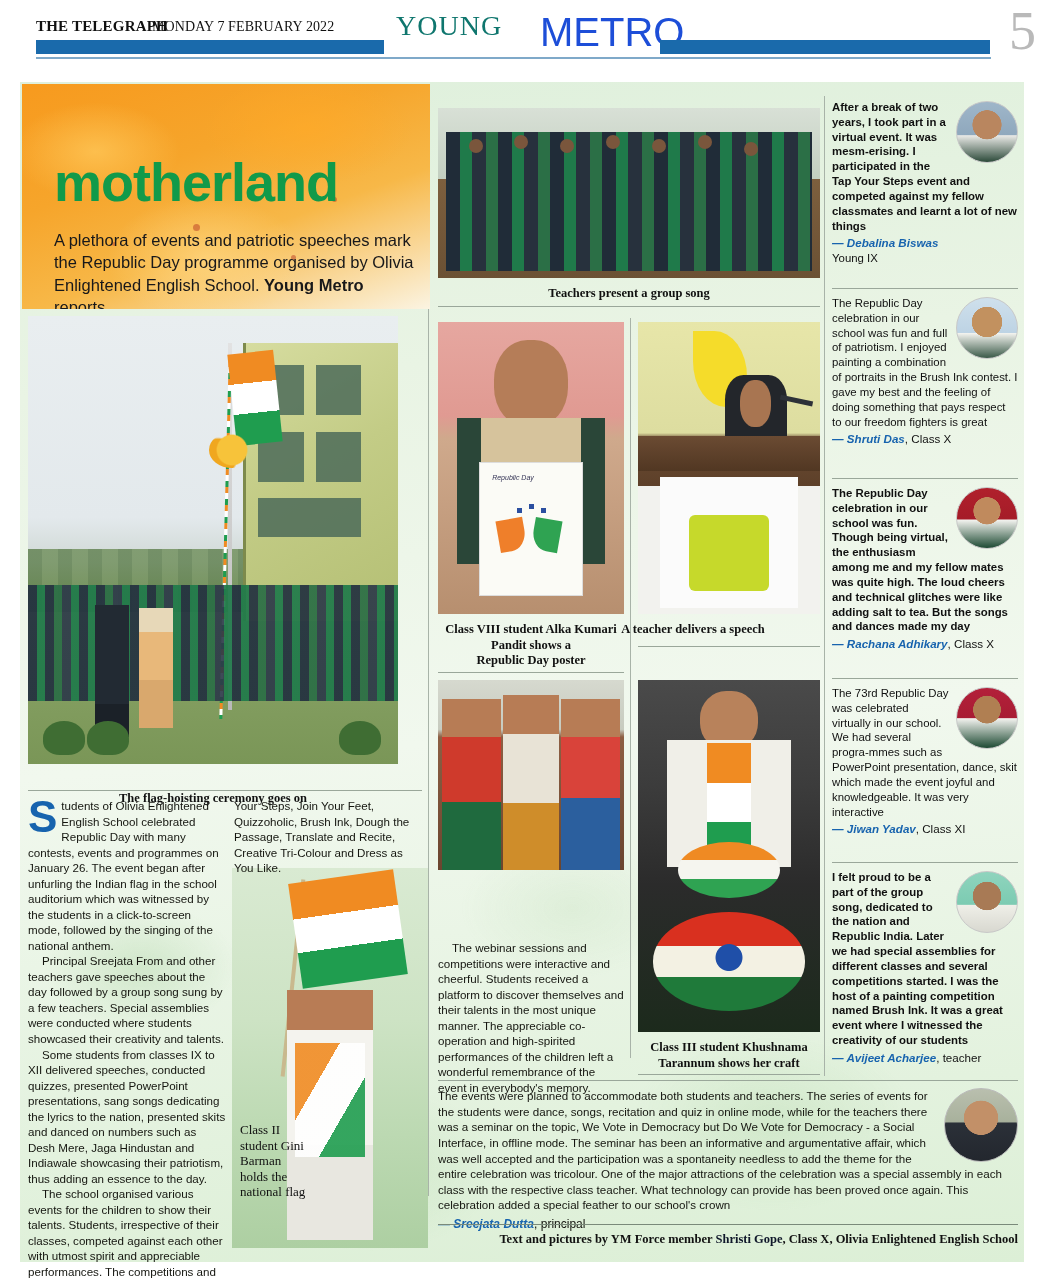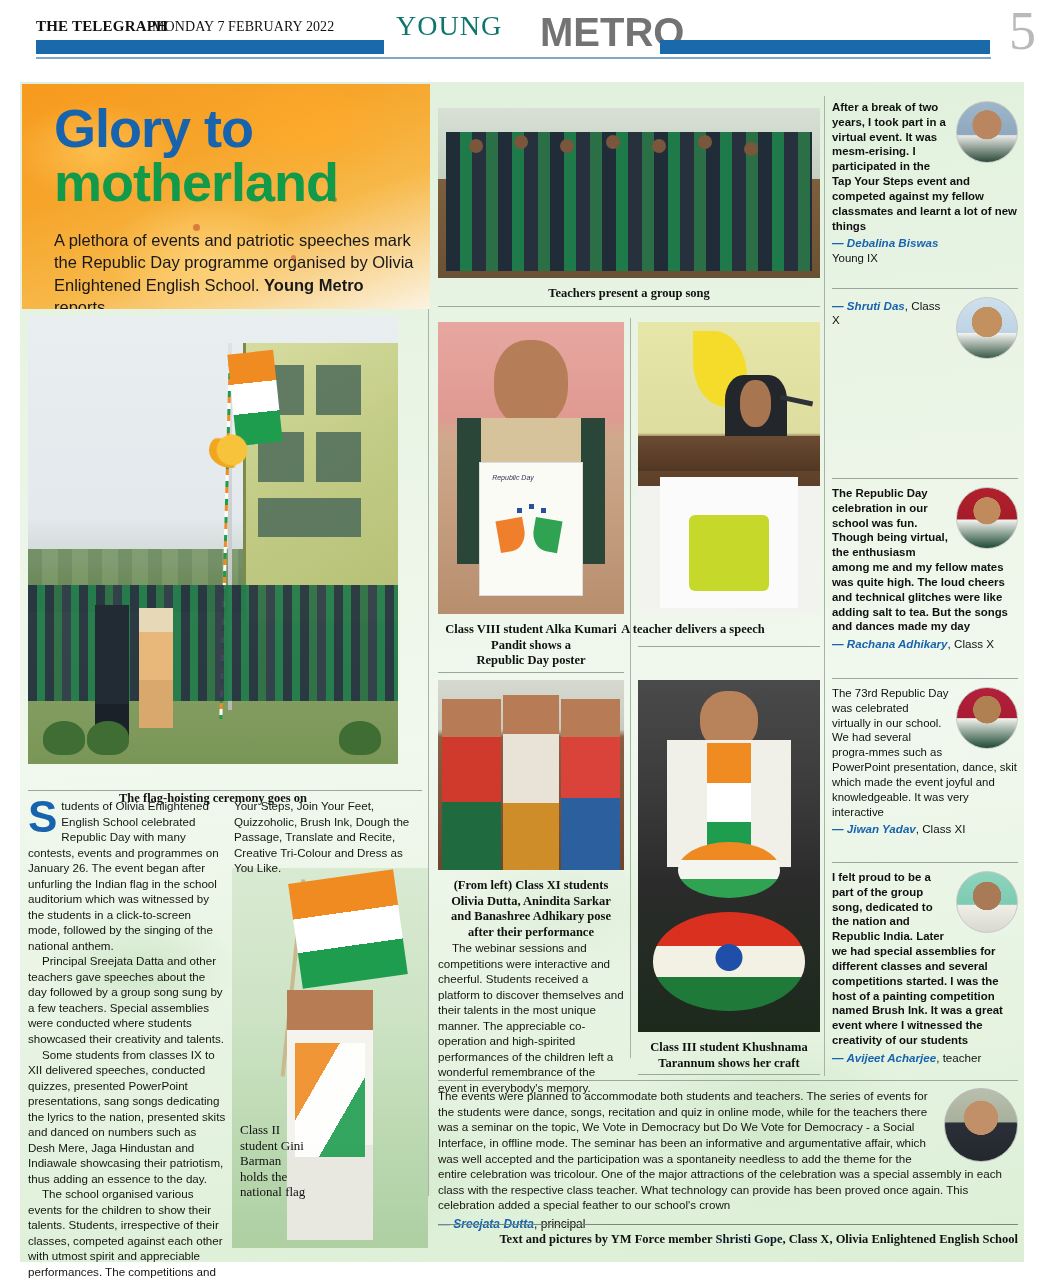--- a/index.html
+++ b/index.html
@@ -35,22 +35,22 @@
     position:absolute; left:36px; top:57px; width:955px; height:2px;
     background:#7fa9c9;
   }
   .mh-young {
     position:absolute; left:396px; top:12px;
     font-family:"Liberation Serif", serif; font-size:28px; color:#0f766e;
     letter-spacing:1px; line-height:1;
   }
   .mh-metro {
     position:absolute; left:540px; top:12px;
-    font-family:"Liberation Sans", sans-serif; font-weight:bold;
-    font-size:40px; color:#737373; letter-spacing:0px; line-height:1;
+    font-family:"Liberation Sans", sans-serif; font-weight:normal;
+    font-size:40px; color:#1d4ed8; letter-spacing:0px; line-height:1;
   }
   .mh-pageno {
     position:absolute; right:8px; top:4px;
     font-family:"Liberation Serif", serif; font-size:54px; color:#b9b9b9;
     line-height:1;
   }
 
   
   .grid-bg {
     position:absolute; left:20px; top:82px; width:1004px; height:1180px;
@@ -327,21 +327,20 @@
 
   <div class="sep-main"></div>
   <div class="sep-side"></div>
   <div class="sep-mid"></div>
 
   <div class="hl-block">
     <div class="hl-speck" style="left:42%;top:62%;width:7px;height:7px;"></div>
     <div class="hl-speck" style="left:66%;top:76%;width:5px;height:5px;"></div>
     <div class="hl-speck" style="left:22%;top:70%;width:4px;height:4px;"></div>
     <div class="hl-speck" style="left:76%;top:50%;width:5px;height:5px;"></div>
-    <div class="hl1">Glory to</div>
     <div class="hl2">motherland</div>
     <div class="hl-sub"><span>A plethora of events and patriotic speeches mark the Republic Day programme organised by Olivia Enlightened English School. </span><b>Young Metro</b><span> reports…</span></div>
   </div>
 
   <div class="ph photo-flag">
     <div class="pf-trees"></div>
     <div class="pf-building">
       <div class="pf-win" style="left:8%;top:8%;width:30%;height:18%;"></div>
       <div class="pf-win" style="left:46%;top:8%;width:30%;height:18%;"></div>
       <div class="pf-win" style="left:8%;top:32%;width:30%;height:18%;"></div>
@@ -403,24 +402,20 @@
     <div class="ps-green"></div>
   </div>
   <div class="cap" style="left:602px;top:622px;width:182px;">A teacher delivers a speech</div>
   <div class="hr" style="left:638px;top:646px;width:182px;"></div>
 
   <div class="ph photo-three">
     <div class="pt-g1"></div>
     <div class="pt-g2"></div>
     <div class="pt-g3"></div>
   </div>
-  <div class="cap" style="left:438px;top:878px;width:186px;white-space:pre-line;">(From left) Class XI students
-Olivia Dutta, Anindita Sarkar
-and Banashree Adhikary pose
-after their performance</div>
 
   <div class="ph photo-craft">
     <div class="pc-face"></div>
     <div class="pc-dress"></div>
     <div class="pc-sash"></div>
     <div class="pc-plate1"></div>
     <div class="pc-plate2"></div>
   </div>
   <div class="cap" style="left:638px;top:1040px;width:182px;white-space:pre-line;">Class III student Khushnama
 Tarannum shows her craft</div>
@@ -429,21 +424,21 @@
   <div class="ph photo-girl">
     <div class="pgr-pole"></div>
     <div class="pgr-flag"></div>
     <div class="pgr-body"></div>
     <div class="pgr-scarf"></div>
   </div>
   <div class="pgr-cap">Class II student Gini Barman holds the national flag</div>
 
   <div class="bodycol col-a">
     <p class="first"><span class="dropcap">S</span><span>tudents of Olivia Enlightened English School celebrated Republic Day with many contests, events and programmes on January 26. The event began after unfurling the Indian flag in the school auditorium which was witnessed by the students in a click-to-screen mode, followed by the singing of the national anthem.</span></p>
-    <p>Principal Sreejata Datta and other teachers gave speeches about the day followed by a group song sung by a few teachers. Special assemblies were conducted where students showcased their creativity and talents.</p>
+    <p>Principal Sreejata From and other teachers gave speeches about the day followed by a group song sung by a few teachers. Special assemblies were conducted where students showcased their creativity and talents.</p>
     <p>Some students from classes IX to XII delivered speeches, conducted quizzes, presented PowerPoint presentations, sang songs dedicating the lyrics to the nation, presented skits and danced on numbers such as Desh Mere, Jaga Hindustan and Indiawale showcasing their patriotism, thus adding an essence to the day.</p>
     <p>The school organised various events for the children to show their talents. Students, irrespective of their classes, competed against each other with utmost spirit and appreciable performances. The competitions and events included, Tune Together, Voice of a Patriot, Tap</p>
   </div>
 
   <div class="bodycol col-b">
     <p class="first">Your Steps, Join Your Feet, Quizzoholic, Brush Ink, Dough the Passage, Translate and Recite, Creative Tri-Colour and Dress as You Like.</p>
   </div>
 
   <div class="bodycol col-mid">
     <p>The webinar sessions and competitions were interactive and cheerful. Students received a platform to discover themselves and their talents in the most unique manner. The appreciable co-operation and high-spirited performances of the children left a wonderful remembrance of the event in everybody's memory.</p>
@@ -452,20 +447,21 @@
   <div class="side" style="top:100px;">
     <div class="q-avatar av1"></div>
     <div class="q-text bold">After a break of two years, I took part in a virtual event. It was mesm-erising. I participated in the Tap Your Steps event and competed against my fellow classmates and learnt a lot of new things</div>
     <div class="q-attr"><b><span>— </span><span>Debalina Biswas</span></b></div>
     <div class="q-attr" style="margin-top:0;font-size:11.4px;font-weight:normal;">Young IX</div>
   </div>
   <div class="q-sep" style="top:288px;"></div>
 
   <div class="side" style="top:296px;">
     <div class="q-avatar av2"></div>
+    <div class="q-text">The Republic Day celebration in our school was fun and full of patriotism. I enjoyed painting a combination of portraits in the Brush Ink contest. I gave my best and the feeling of doing something that pays respect to our freedom fighters is great</div>
     <div class="q-attr"><b><span>— </span><span>Shruti Das</span></b><span>, Class X</span></div>
   </div>
   <div class="q-sep" style="top:478px;"></div>
 
   <div class="side" style="top:486px;">
     <div class="q-avatar av3"></div>
     <div class="q-text bold">The Republic Day celebration in our school was fun. Though being virtual, the enthusiasm among me and my fellow mates was quite high. The loud cheers and technical glitches were like adding salt to tea. But the songs and dances made my day</div>
     <div class="q-attr"><b><span>— </span><span>Rachana Adhikary</span></b><span>, Class X</span></div>
   </div>
   <div class="q-sep" style="top:678px;"></div>

